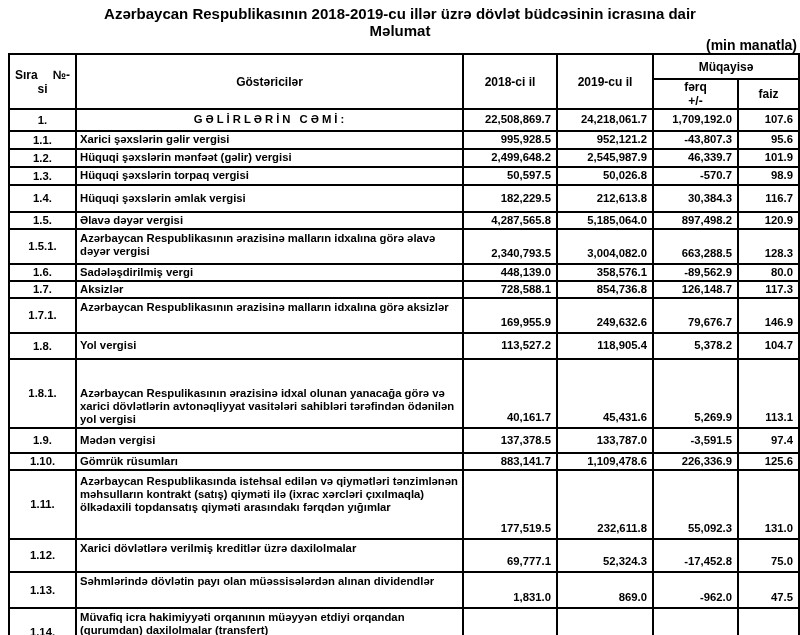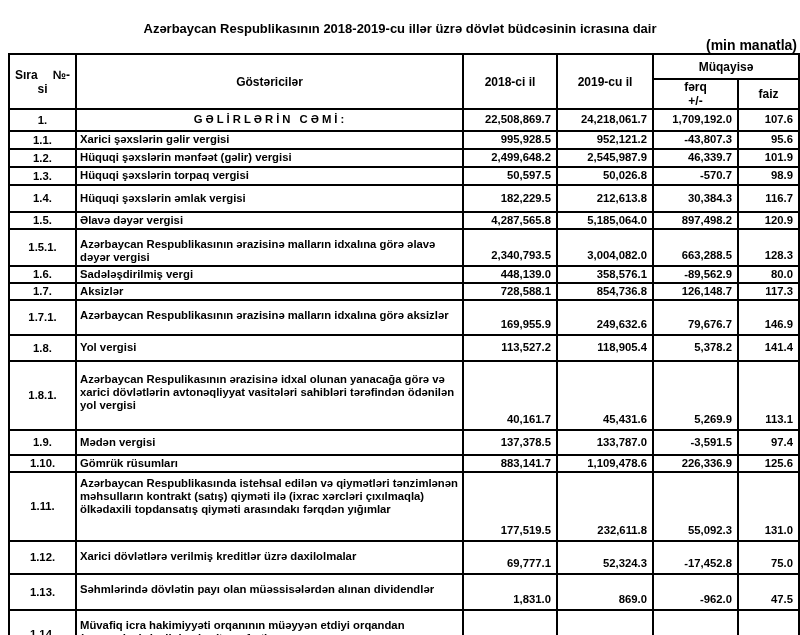--- a/index.html
+++ b/index.html
@@ -1,47 +1,48 @@
 <!DOCTYPE html>
 <html><head>
 <meta charset="utf-8">
 <style>
   html,body{margin:0;padding:0;background:#fff;}
   body{
     width:800px;height:635px;overflow:hidden;position:relative;
     font-family:"Liberation Sans",sans-serif;font-weight:bold;color:#000;
     -webkit-font-smoothing:antialiased;
   }
-  .title{ text-align:center; font-size:13px; line-height:17px; padding-top:20px; }
+  .title{ text-align:center; font-size:15px; line-height:17px; padding-top:5px; }
   .unit-note{ position:absolute; top:37px; right:3px; font-size:14px; }
   table.budget{
     position:absolute; left:8px; top:53px;
     border-collapse:collapse; table-layout:fixed; width:790px;
   }
   th,td{ border:2px solid #000; overflow:hidden; }
   thead th{ font-size:12px; font-weight:bold; text-align:center; vertical-align:middle; padding:0; line-height:14px; }
   thead tr.h1{ height:25px; }
   thead tr.h2{ height:30px; }
   .sira-top{ display:flex; justify-content:space-between; padding:0 5px;gap:12px; }
   .sira-bot{ text-align:center; }
   tbody td{ font-size:11.3px; line-height:13px; }
   td.num{ text-align:center; vertical-align:middle; padding:0 1px; }
   td.label{ text-align:left; vertical-align:middle; padding:0 1px 1px 3px; }
   td.val{ text-align:right; vertical-align:middle; padding:0 5px 1px 0; white-space:nowrap; }
   tr.total td.label{ text-align:center; letter-spacing:3px; }
-  tr.bottom td.label{ vertical-align:top; padding-top:8px; }
+  tr.bottom td.label{ vertical-align:top; padding-top:2px; }
   tr.bottom td.val{ vertical-align:bottom; padding-bottom:3px; }
-  tr[data-row="1.8.1."] td.label{ padding-top:11px; }
+  tr[data-row="1.8.1."] td.label{ padding-top:27px; }
   tr[data-row="1.11."] td.label{ padding-top:4px; }
 </style>
 </head>
 <body>
 
 <div class="title">
   <div>Azərbaycan Respublikasının 2018-2019-cu illər üzrə dövlət büdcəsinin icrasına dair</div>
+  <div>Məlumat</div>
 </div>
 
 <div class="unit-note">(min manatla)</div>
 
 <table class="budget">
   <colgroup>
     <col style="width:67px">
     <col style="width:387px">
     <col style="width:94px">
     <col style="width:96px">
@@ -150,21 +151,21 @@
         <td class="val">249,632.6</td>
         <td class="val">79,676.7</td>
         <td class="val">146.9</td>
       </tr>
       <tr class="single" data-row="1.8." style="height: 26px;">
         <td class="num">1.8.</td>
         <td class="label">Yol vergisi</td>
         <td class="val">113,527.2</td>
         <td class="val">118,905.4</td>
         <td class="val">5,378.2</td>
-        <td class="val">141.4</td>
+        <td class="val">104.7</td>
       </tr>
       <tr class="bottom" data-row="1.8.1." style="height: 69px;">
         <td class="num">1.8.1.</td>
         <td class="label">Azərbaycan Respulikasının ərazisinə idxal olunan yanacağa görə və xarici dövlətlərin avtonəqliyyat vasitələri sahibləri tərəfindən ödənilən yol vergisi</td>
         <td class="val">40,161.7</td>
         <td class="val">45,431.6</td>
         <td class="val">5,269.9</td>
         <td class="val">113.1</td>
       </tr>
       <tr class="single" data-row="1.9." style="height: 25px;">

